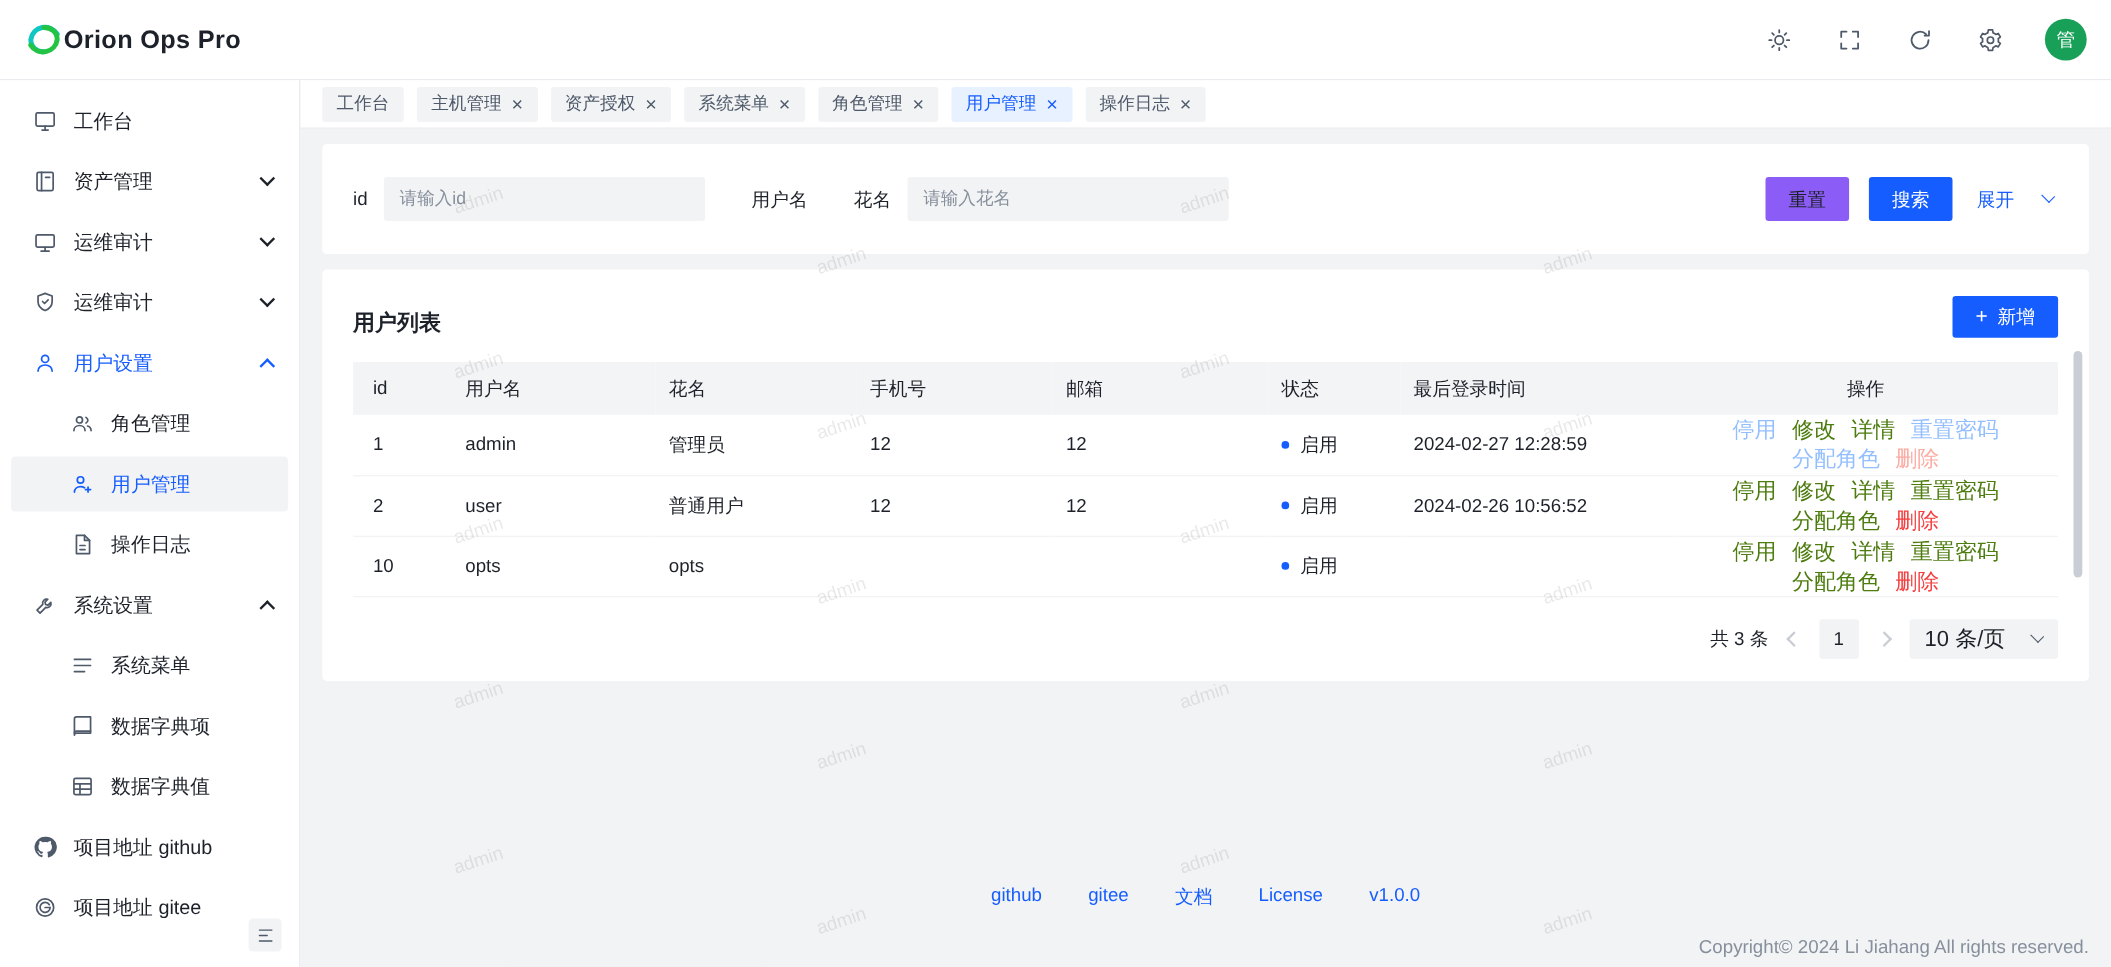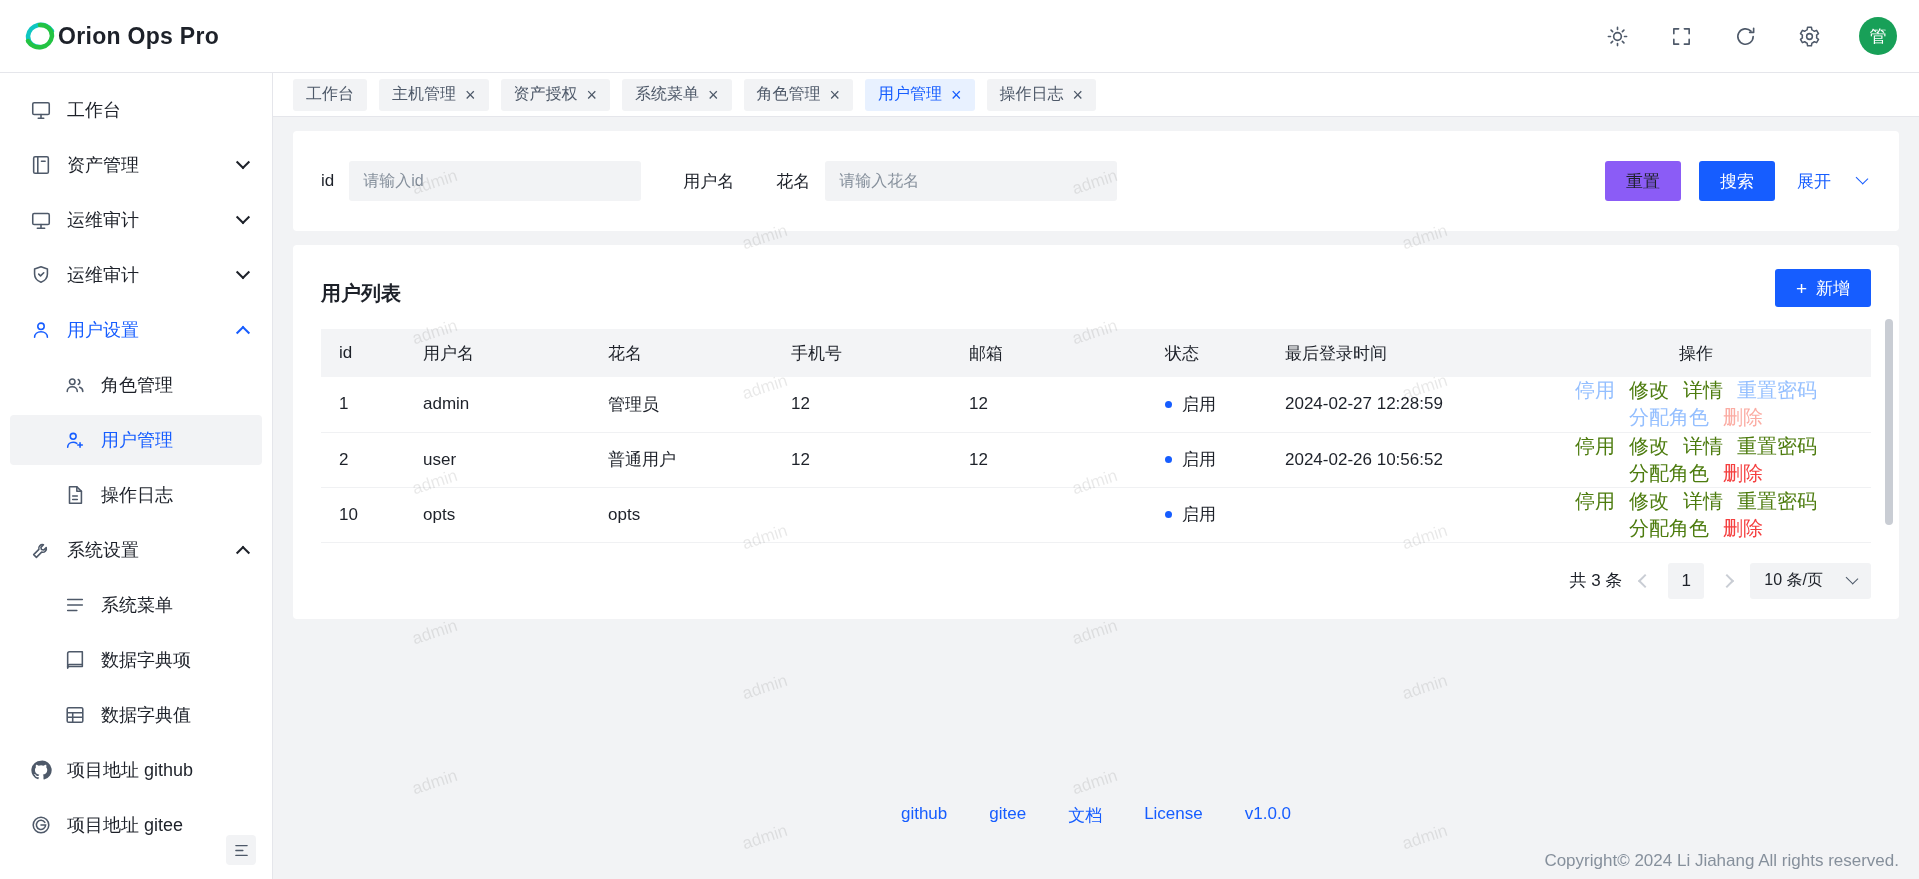--- a/index.html
+++ b/index.html
@@ -85,21 +85,21 @@
   .a-danger { color:#f53f3f; } .a-danger-dis { color:#fbaca3; }
   .tscroll { position:absolute; right:6px; top:74px; width:8px; height:206px; background:#c9cdd4; border-radius:4px; }
 
   .pagination { display:flex; align-items:center; justify-content:flex-end; gap:18px; margin-top:20px; font-size:17px; }
   .pg-arrow { width:10px; height:10px; border-right:2px solid #c9cdd4; border-bottom:2px solid #c9cdd4; display:inline-block; cursor:pointer; }
   .pg-prev { transform:rotate(135deg); }
   .pg-next { transform:rotate(-45deg); }
   .page-num { width:36px; height:36px; background:#f2f3f5; border-radius:3px; display:flex;
               align-items:center; justify-content:center; cursor:pointer; }
   .page-size { height:36px; background:#f2f3f5; border-radius:3px; display:flex; align-items:center;
-               gap:24px; padding:0 14px; font-size:16px; cursor:pointer; }
+               gap:24px; padding:0 14px; font-size:20px; cursor:pointer; }
   .page-size .chev { width:8px; height:8px; border-width:1.8px; color:#4e5969; margin-left:0; }
 
   
   .footer { margin-top:185px; text-align:right; }
   .footer-links { display:flex; justify-content:center; gap:42px; font-size:17px; color:#165dff; }
   .footer-links span { cursor:pointer; }
   .copyright { margin-top:24px; font-size:17px; color:#86909c; padding-bottom:10px; }
 
   
   .watermark { position:absolute; inset:0; overflow:hidden; pointer-events:none; z-index:5; }

